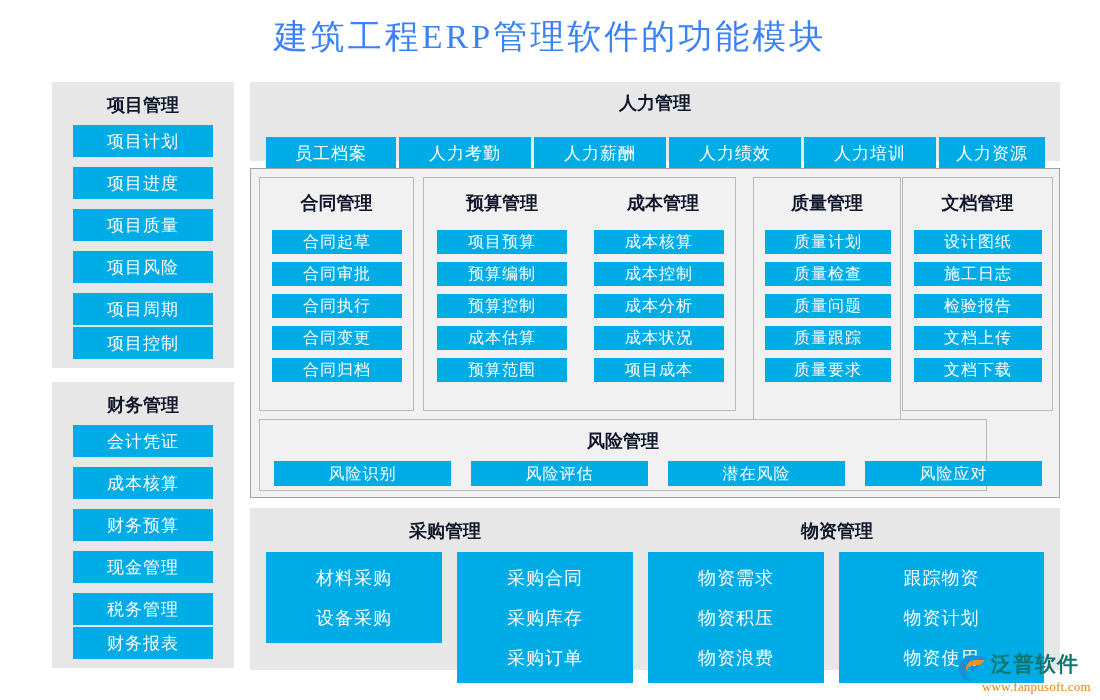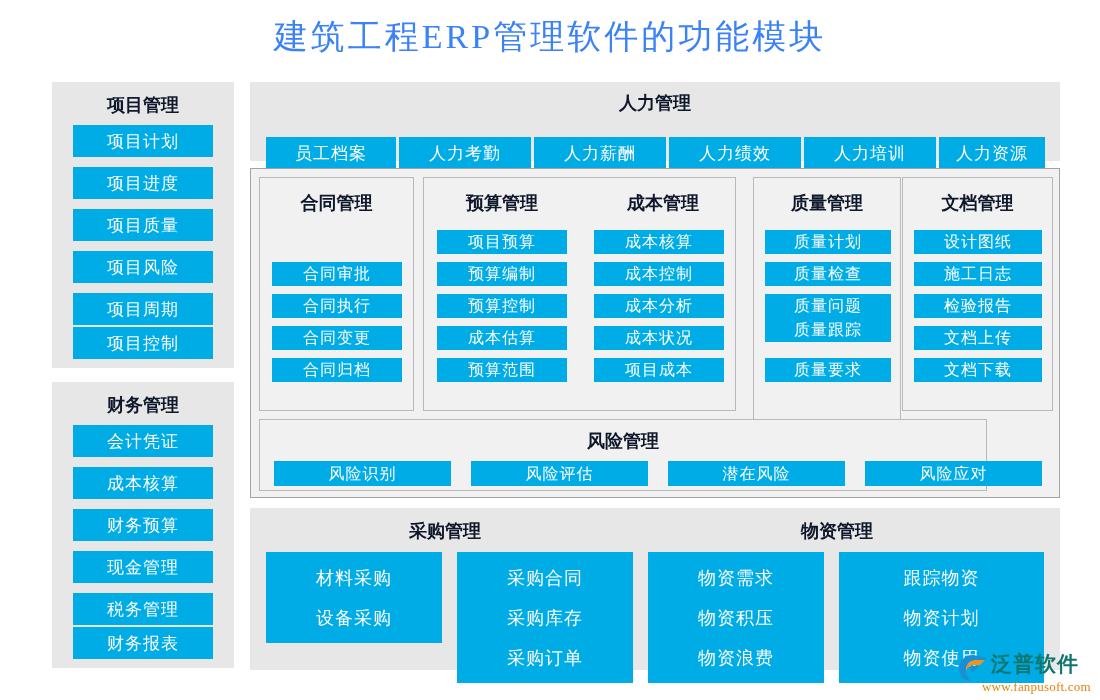--- a/index.html
+++ b/index.html
@@ -162,20 +162,21 @@
   <div class="chip hr-chip" style="left:284px; width:132px">人力薪酬</div>
   <div class="chip hr-chip" style="left:419px; width:132px">人力绩效</div>
   <div class="chip hr-chip" style="left:554px; width:132px">人力培训</div>
   <div class="chip hr-chip" style="left:689px; width:106px">人力资源</div>
 </div>
 
 <div class="panel-outline" id="mid-panel">
 
   <div class="sub-panel" style="left:8px; top:8px; width:155px; height:234px;">
     <div class="sec-title sub-title" style="left:0; width:100%">合同管理</div>
+    <div class="chip sm sub-chip" style="left:12px; width:130px; top:52px">合同起草</div>
     <div class="chip sm sub-chip" style="left:12px; width:130px; top:84px">合同审批</div>
     <div class="chip sm sub-chip" style="left:12px; width:130px; top:116px">合同执行</div>
     <div class="chip sm sub-chip" style="left:12px; width:130px; top:148px">合同变更</div>
     <div class="chip sm sub-chip" style="left:12px; width:130px; top:180px">合同归档</div>
   </div>
 
   <div class="sub-panel" style="left:172px; top:8px; width:313px; height:234px;">
     <div class="sec-title sub-title" style="left:0;   width:156px">预算管理</div>
     <div class="sec-title sub-title" style="left:161px; width:156px">成本管理</div>
 
@@ -190,21 +191,21 @@
     <div class="chip sm sub-chip" style="left:170px; width:130px; top:116px">成本分析</div>
     <div class="chip sm sub-chip" style="left:170px; width:130px; top:148px">成本状况</div>
     <div class="chip sm sub-chip" style="left:170px; width:130px; top:180px">项目成本</div>
   </div>
 
   <div class="sub-panel" style="left:494px; top:8px; width:148px; height:300px;margin-left:8px;">
     <div class="sec-title sub-title" style="left:0; width:100%">质量管理</div>
     <div class="chip sm sub-chip" style="left:11px; width:126px; top:52px">质量计划</div>
     <div class="chip sm sub-chip" style="left:11px; width:126px; top:84px">质量检查</div>
     <div class="chip sm sub-chip" style="left:11px; width:126px; top:116px">质量问题</div>
-    <div class="chip sm sub-chip" style="left:11px; width:126px; top:140px">质量跟踪</div>
+    <div class="chip sm sub-chip" style="left:11px; width:126px; top:148px">质量跟踪</div>
     <div class="chip sm sub-chip" style="left:11px; width:126px; top:180px">质量要求</div>
   </div>
 
   <div class="sub-panel" style="left:651px; top:8px; width:151px; height:234px;">
     <div class="sec-title sub-title" style="left:0; width:100%">文档管理</div>
     <div class="chip sm sub-chip" style="left:11px; width:128px; top:52px">设计图纸</div>
     <div class="chip sm sub-chip" style="left:11px; width:128px; top:84px">施工日志</div>
     <div class="chip sm sub-chip" style="left:11px; width:128px; top:116px">检验报告</div>
     <div class="chip sm sub-chip" style="left:11px; width:128px; top:148px">文档上传</div>
     <div class="chip sm sub-chip" style="left:11px; width:128px; top:180px">文档下载</div>

